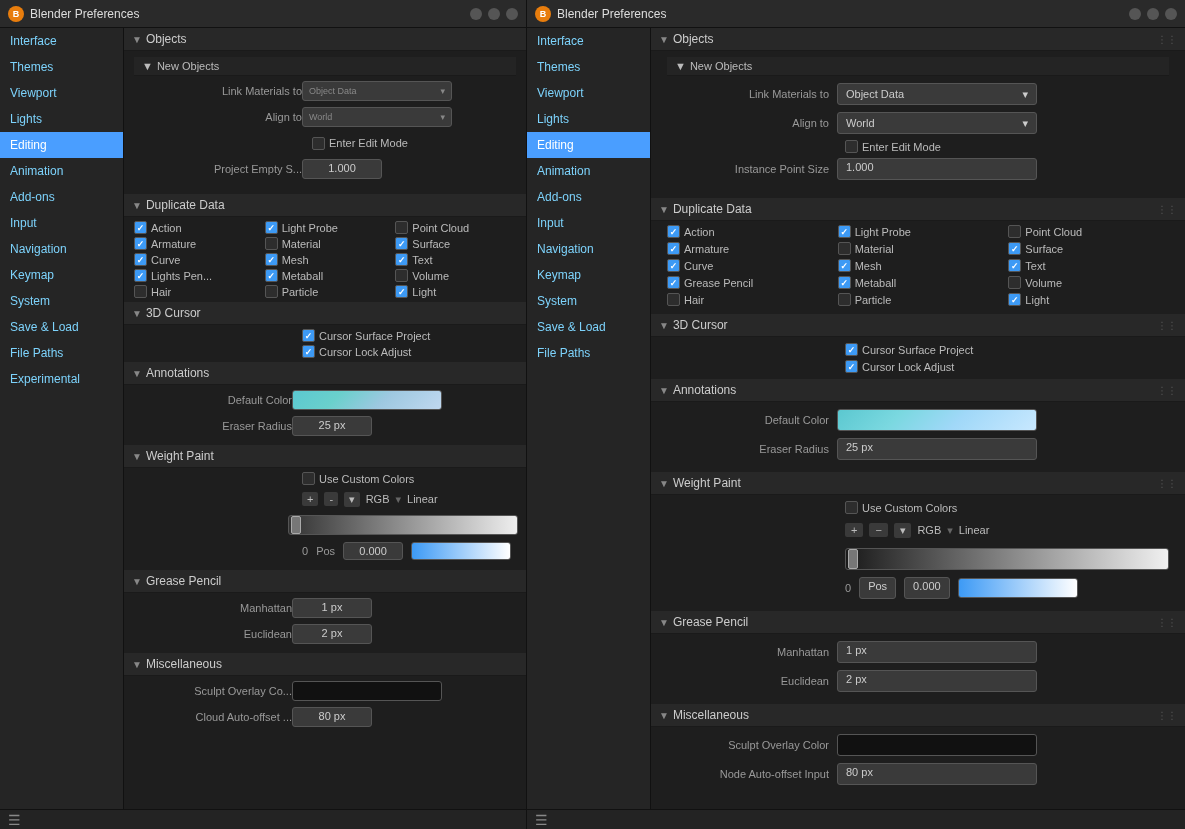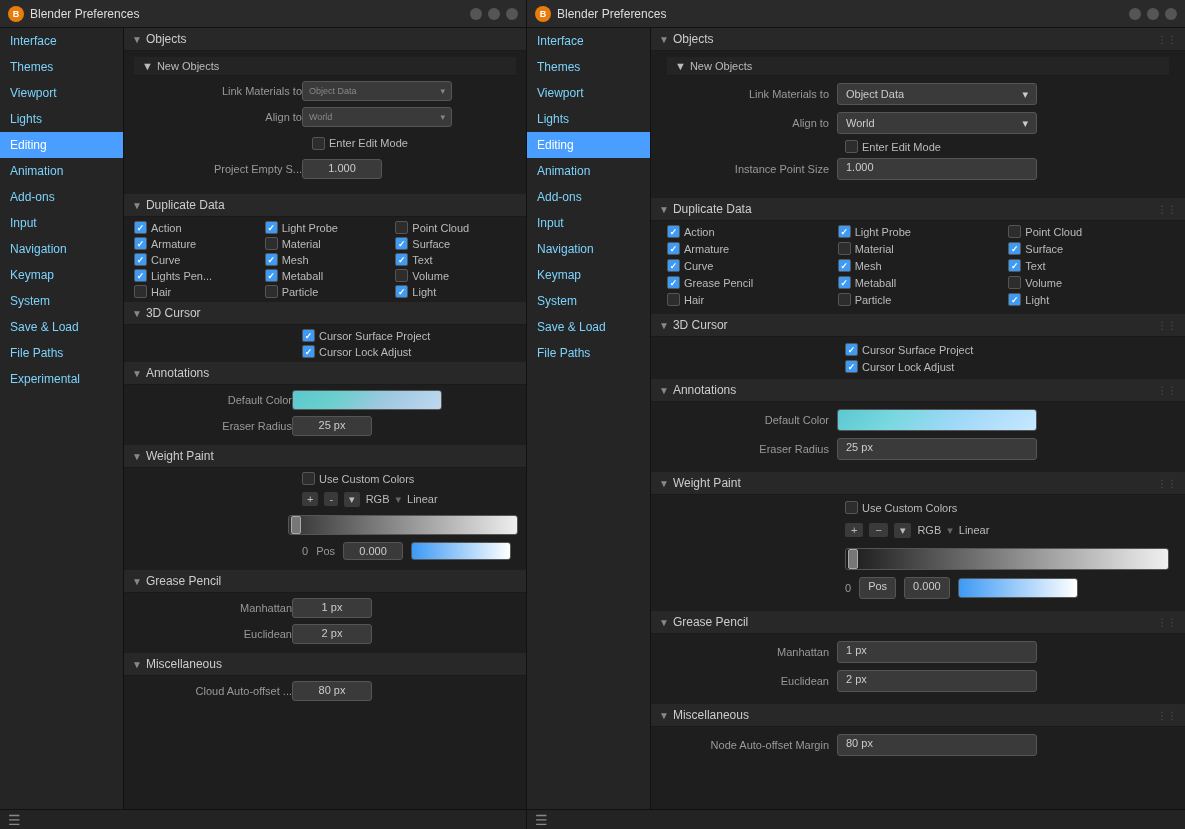--- a/index.html
+++ b/index.html
@@ -569,20 +569,24 @@
             <div class="value-field">2 px</div>
           </div>
         </div>
 
         <div class="section-header">
           <span class="triangle">▼</span>
           <span>Miscellaneous</span>
         </div>
         <div style="padding: 4px 8px;">
           <div class="row">
+            <div class="row-label row-label-left">Sculpt Overlay Co...</div>
+            <div style="width:150px; height:20px; background:#111; border:1px solid #555; border-radius:3px;"></div>
+          </div>
+          <div class="row">
             <div class="row-label row-label-left">Cloud Auto-offset ...</div>
             <div class="value-field">80 px</div>
           </div>
         </div>
       </div>
     </div>
   </div>
 
   <div class="bottom-bar">
     <span class="hamburger">☰</span>
@@ -860,21 +864,25 @@
 
         <div class="section-header" style="display:flex; justify-content:space-between;">
           <div style="display:flex; align-items:center; gap:4px;">
             <span class="triangle">▼</span>
             <span>Miscellaneous</span>
           </div>
           <span style="font-size:10px; color:#555;">⋮⋮</span>
         </div>
         <div style="padding: 6px 16px;">
           <div class="right-row">
-            <div class="right-label">Node Auto-offset Margin</div>
+            <div class="right-label">Sculpt Overlay Color</div>
+            <div style="flex:1; max-width:200px; height:22px; background:#111; border:1px solid #555; border-radius:3px;"></div>
+          </div>
+          <div class="right-row">
+            <div class="right-label">Node Auto-offset Input</div>
             <div class="right-value-field">80 px</div>
           </div>
         </div>
       </div>
     </div>
   </div>
 
   <div class="bottom-bar">
     <span class="hamburger">☰</span>
   </div>

